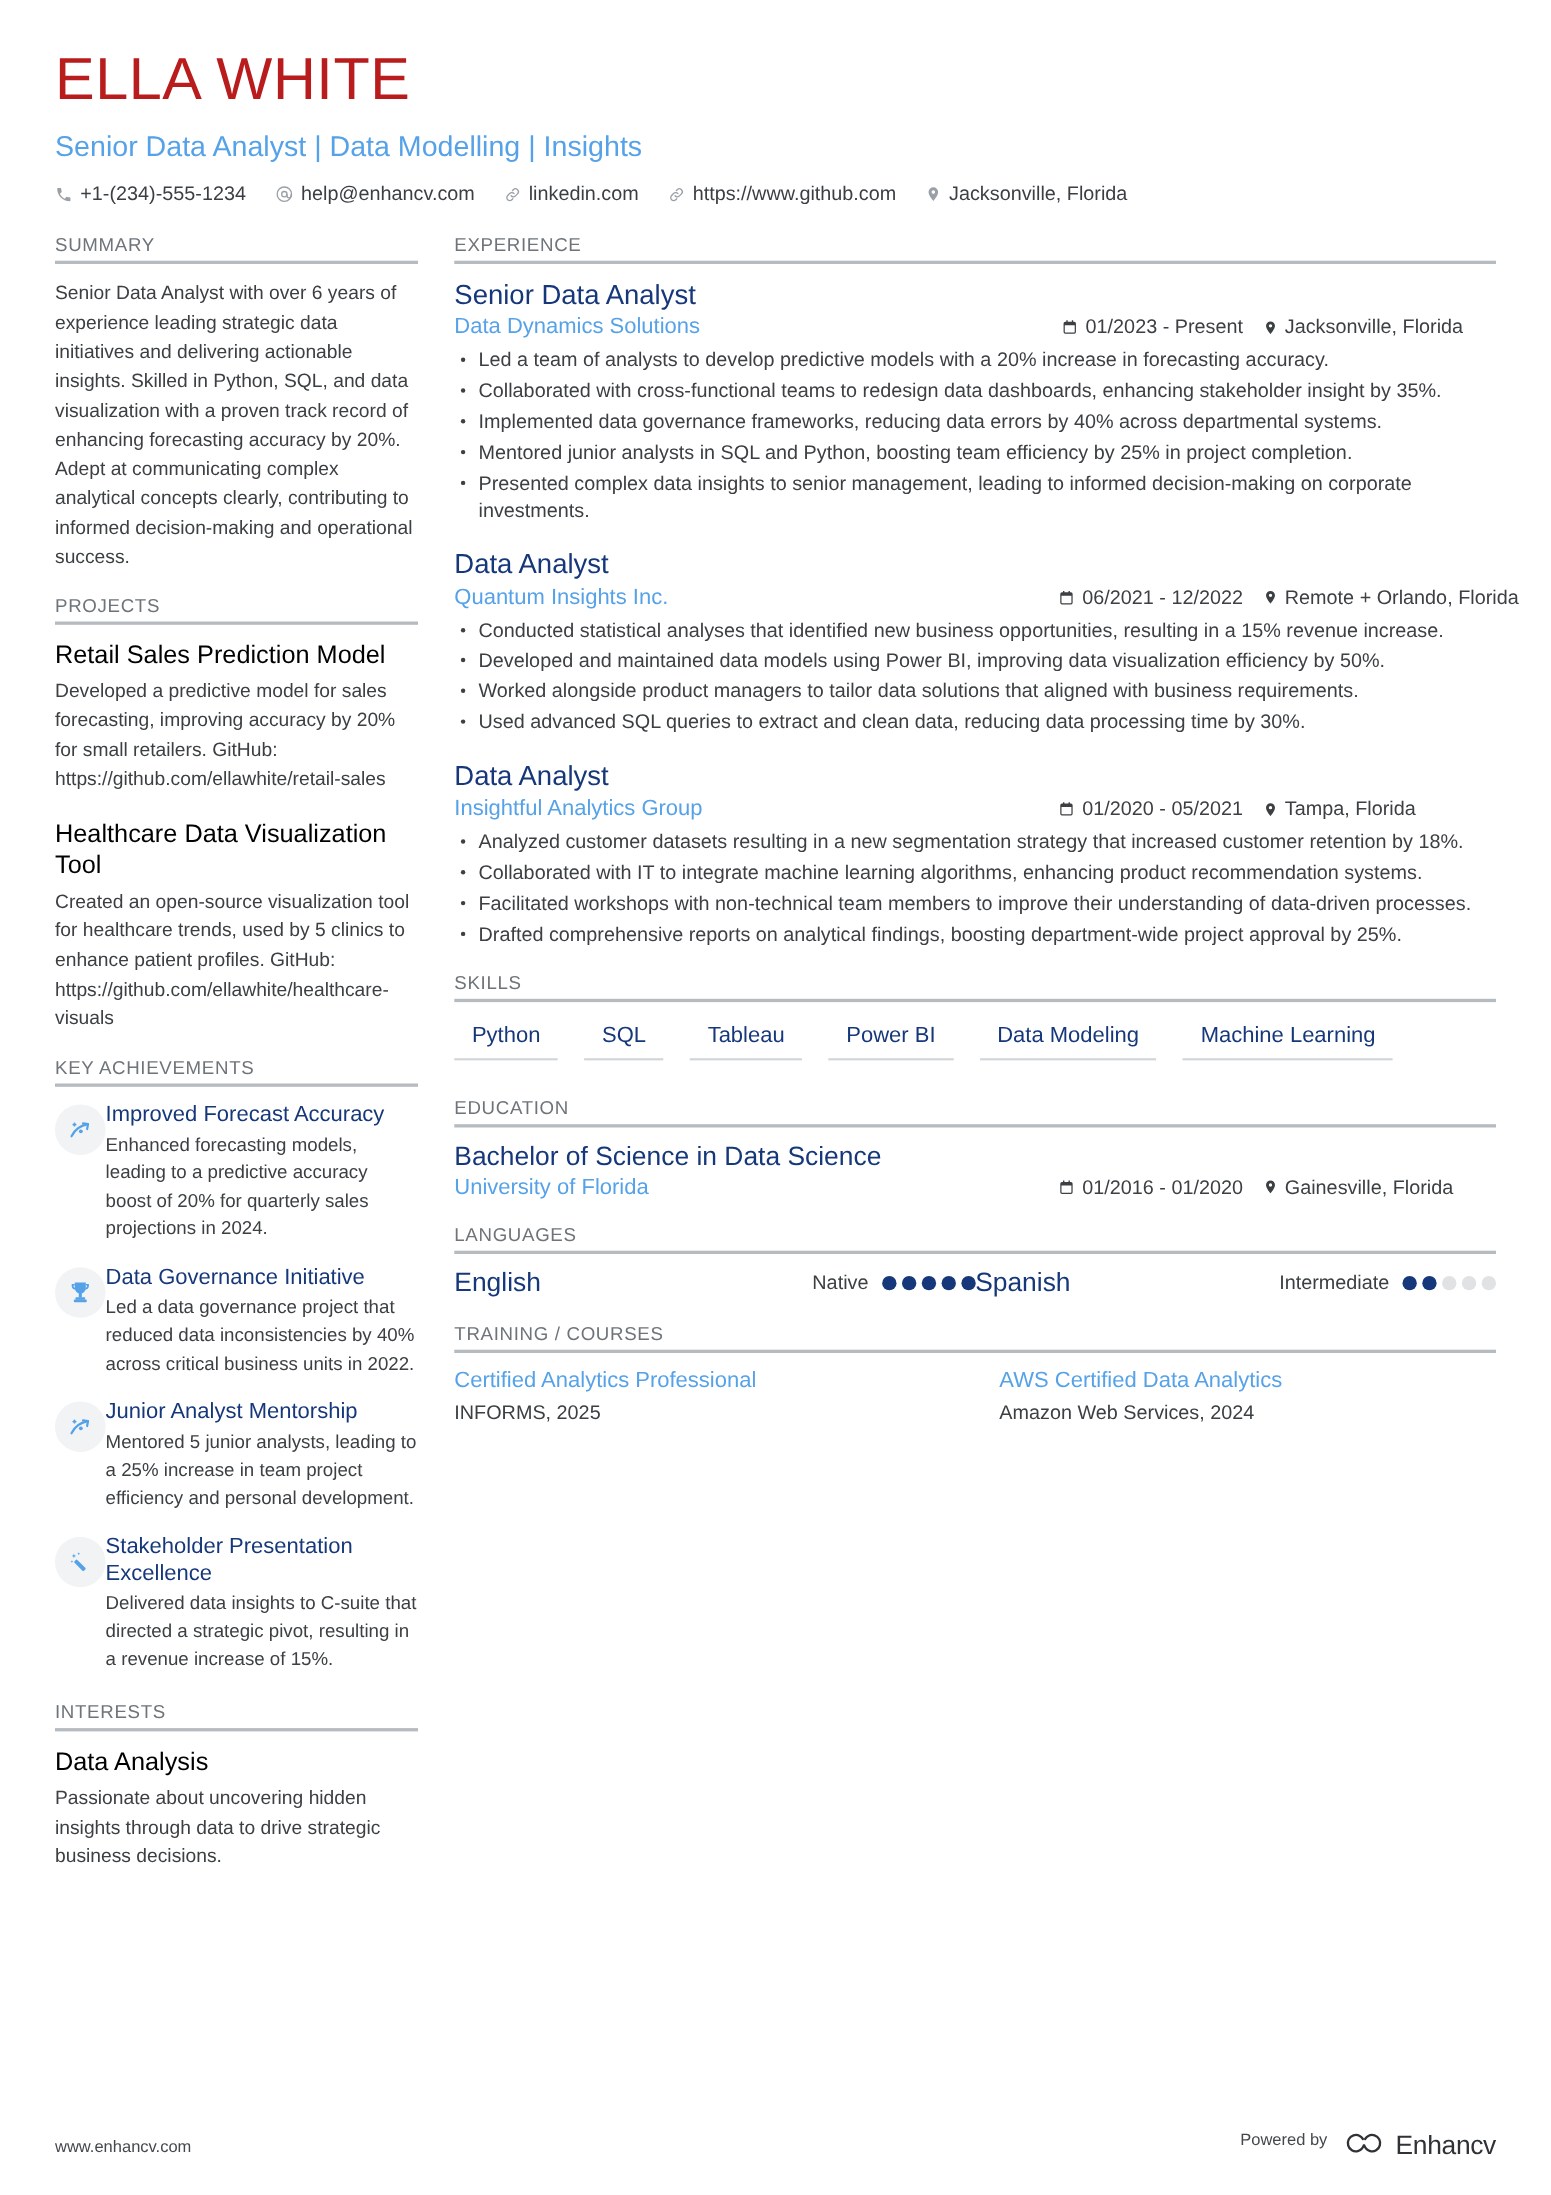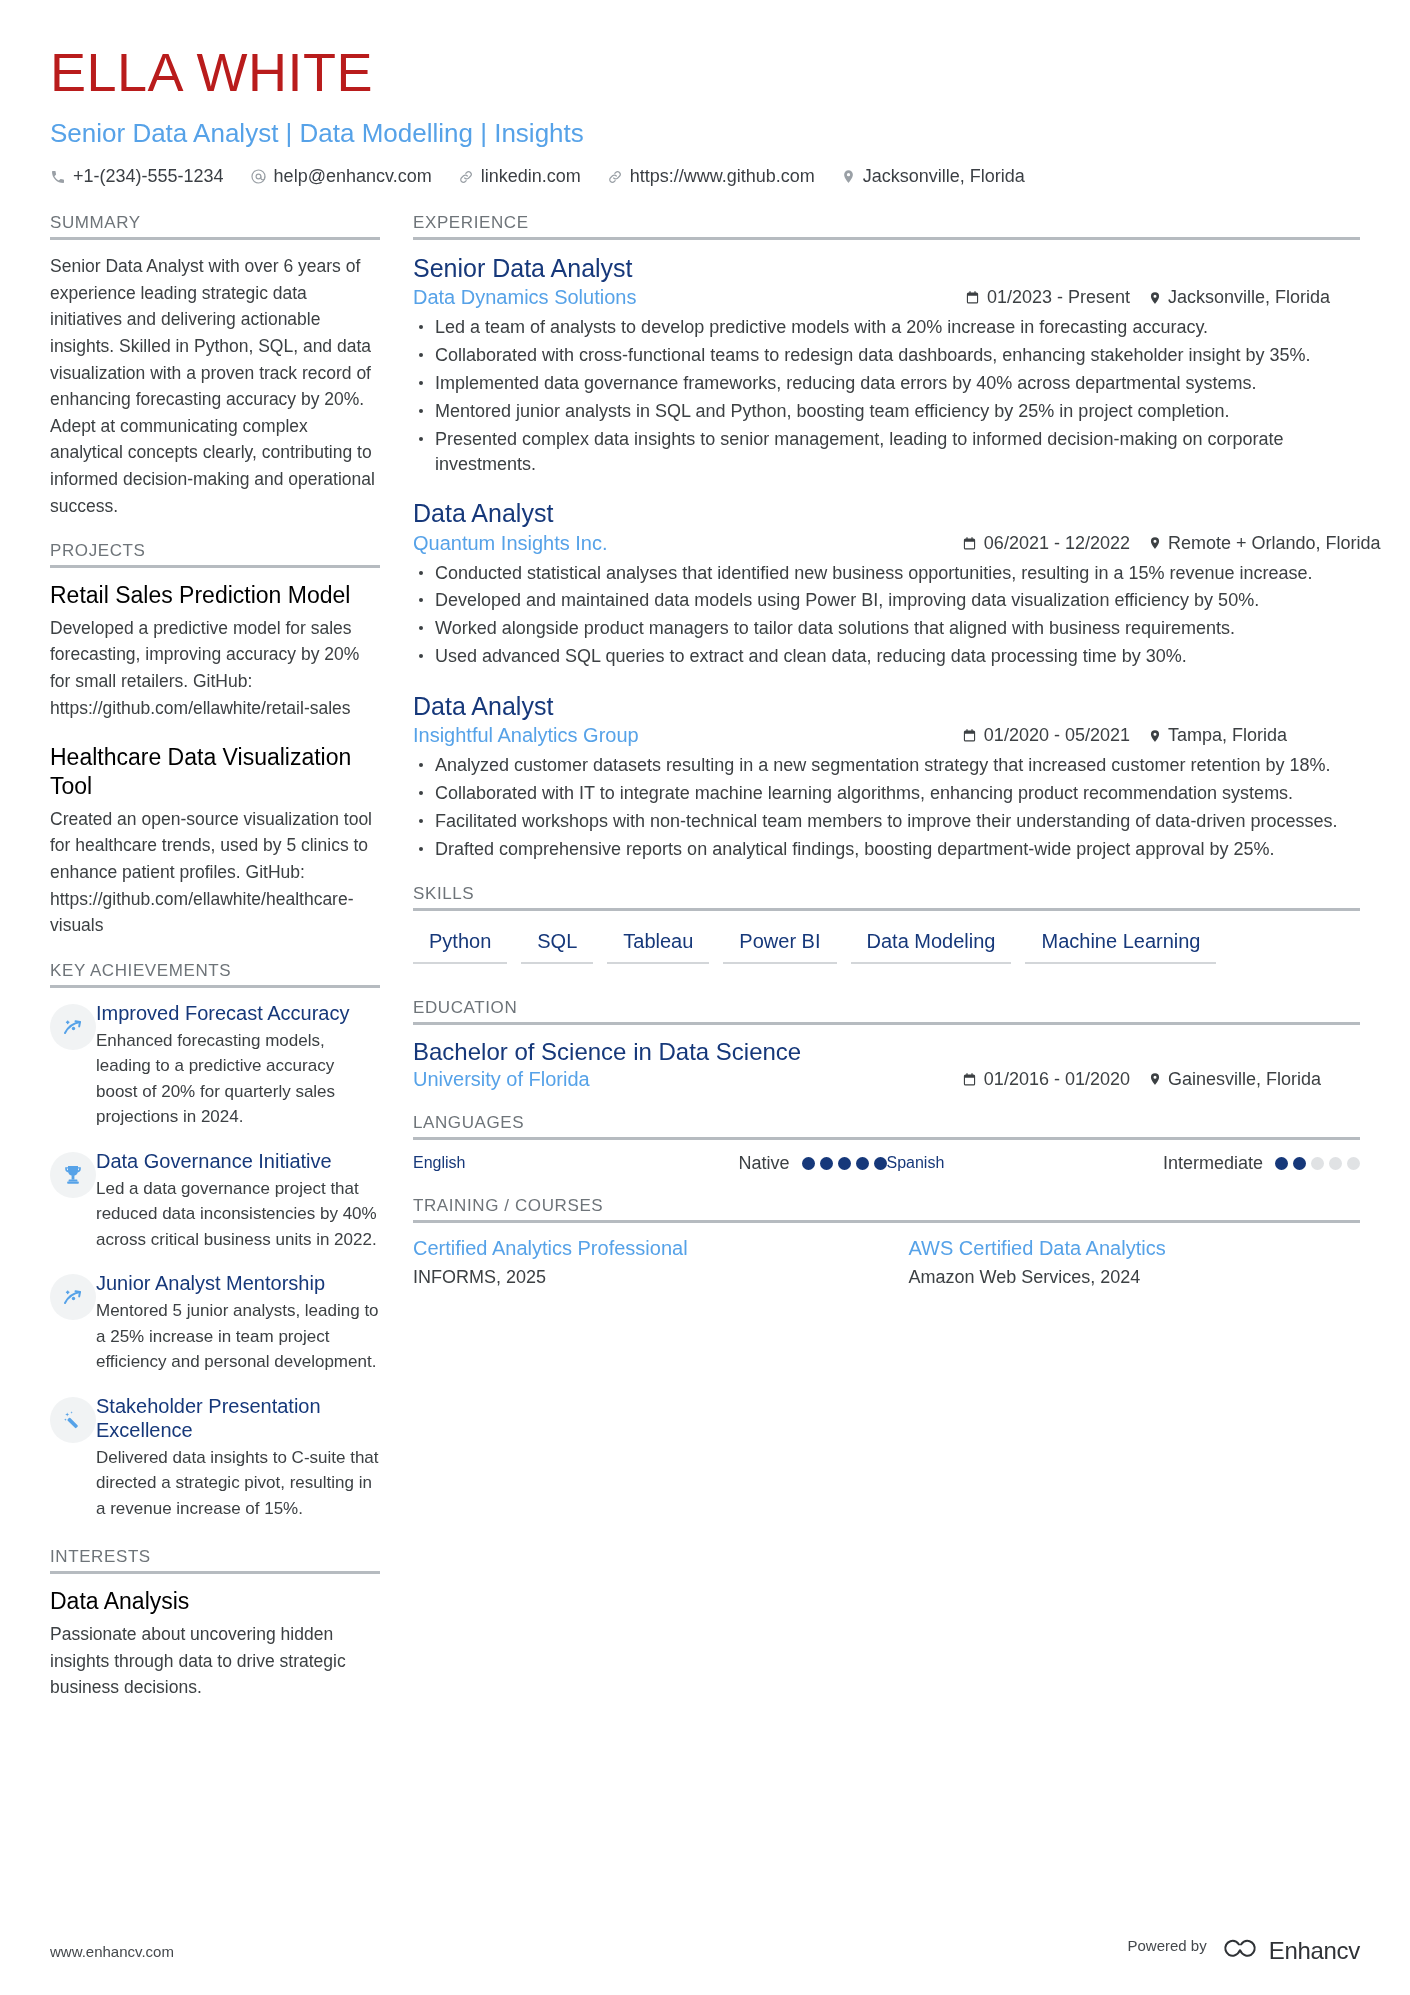--- a/index.html
+++ b/index.html
@@ -151,38 +151,38 @@
   ul.bullets li::before {
     content: "";
     position: absolute;
     left: 6px; top: 10px;
     width: 4px; height: 4px;
     border-radius: 50%;
     background: #3c4043;
   }
 
   
-  .skills-wrap { display: flex; flex-wrap: wrap; gap: 6px; }
+  .skills-wrap { display: flex; flex-wrap: wrap; gap: 16px; }
   .skill {
     font-size: 20px;
     color: #16387a;
     padding: 6px 16px 9px 16px;
     border-bottom: 2px solid #d3d6d9;
     margin: 0 8px 14px 0;
   }
 
   
   .edu-title { font-size: 24px; color: #16387a; margin-bottom: 2px; }
   .edu-meta { display: flex; align-items: center; font-size: 18px; }
   .edu-school { color: #56a2e8; font-size: 20px; }
 
   
   .lang-row { display: flex; align-items: center; margin-top: 4px; }
   .lang-cell { display: flex; align-items: center; flex: 1 1 50%; }
-  .lang-name { font-size: 16px; color: #16387a; }
+  .lang-name { font-size: 24px; color: #16387a; }
   .lang-level { font-size: 18px; color: #3c4043; margin-left: auto; margin-right: 12px; }
   .dots { display: flex; gap: 5px; align-items: center; }
   .dot { width: 13px; height: 13px; border-radius: 50%; background: #e0e2e4; }
   .dot.on { background: #16387a; }
 
   
   .train-grid { display: flex; gap: 0; }
   .train-item { flex: 1 1 50%; padding-right: 20px; }
   .train-name { font-size: 20px; color: #56a2e8; line-height: 1.25; margin-bottom: 6px; }
   .train-org { font-size: 18px; color: #3c4043; }

